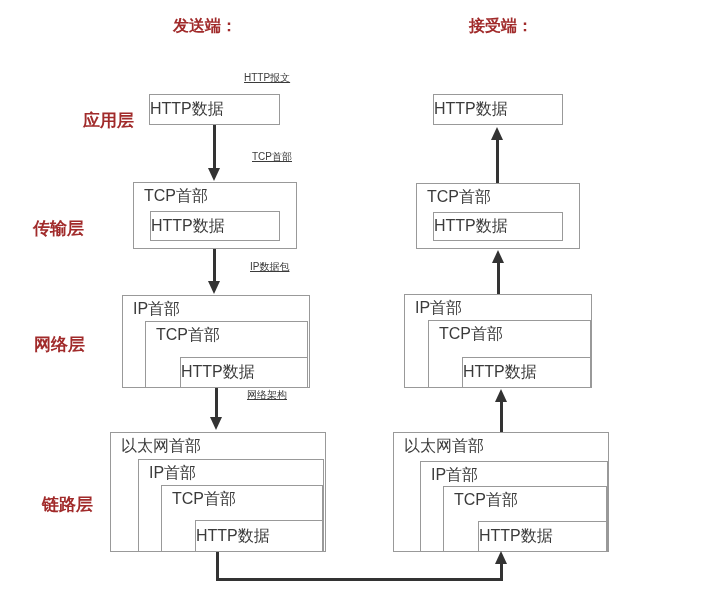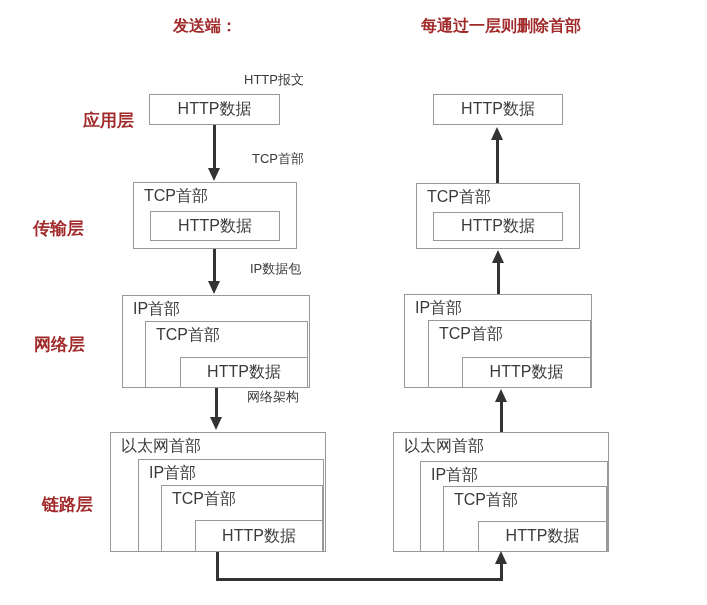--- a/index.html
+++ b/index.html
@@ -12,54 +12,55 @@
   .box {
     position:absolute; box-sizing:border-box;
     border:1.5px solid var(--box-border,#999);
     background:transparent;
   }
   .box-label {
     position:absolute; left:10px; top:3px;
     font-size:16px; white-space:nowrap; color:var(--text,#3b3b3b);
   }
   .box-center {
-    display:flex; align-items:center; justify-content:center;
+    display:flex; align-items:center; 
     font-size:16px; color:var(--text,#3b3b3b);
   }
   .header {
     position:absolute; text-align:center; font-weight:bold;
     font-size:16px; line-height:22px; color:var(--accent-red,#a12b2b);
     white-space:nowrap;
   }
   .layer-label {
     position:absolute; font-weight:bold; font-size:17px;
     color:var(--accent-red,#a12b2b); white-space:nowrap;
   }
   .annotation {
-    position:absolute; font-size:13px; white-space:nowrap;
+    position:absolute; font-size:10px; white-space:nowrap;
     color:var(--text,#3b3b3b);
+    text-decoration:underline;
   }
   .shaft { position:absolute; background:var(--arrow,#333); }
   .head-down, .head-up {
     position:absolute; width:0; height:0;
     border-left:6px solid transparent; border-right:6px solid transparent;
   }
   .head-down { border-top:13px solid var(--arrow,#333); }
   .head-up   { border-bottom:13px solid var(--arrow,#333); }
 </style>
 </head>
 <body>
 
 <div id="canvas">
 
   <div class="header" style="left:65px; top:15px; width:280px;">
     <div>发送端：</div>
   </div>
   <div class="header" style="left:361px; top:15px; width:280px;">
-    <div>每通过一层则删除首部</div>
+    <div>接受端：</div>
   </div>
 
   <div class="layer-label" style="left:35px; top:109px;margin-left:48px;">应用层</div>
   <div class="layer-label" style="left:33px; top:217px;">传输层</div>
   <div class="layer-label" style="left:34px; top:333px;">网络层</div>
   <div class="layer-label" style="left:34px; top:493px;margin-left:8px;">链路层</div>
 
   <div class="annotation" style="left:244px; top:71px;">HTTP报文</div>
   <div class="annotation" style="left:252px; top:150px;">TCP首部</div>
   <div class="annotation" style="left:250px; top:260px;">IP数据包</div>

